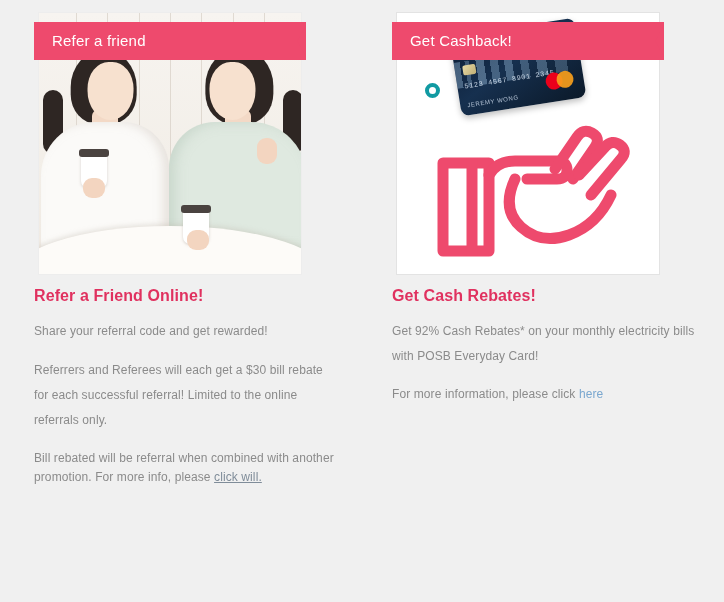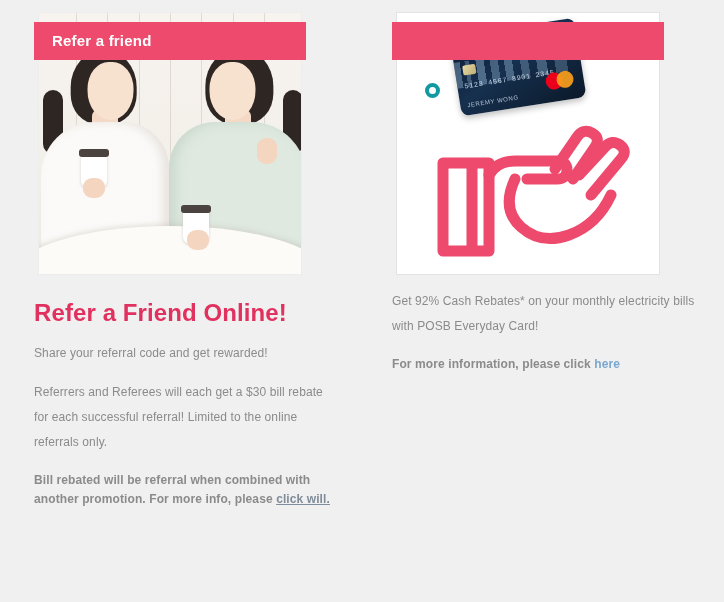--- a/index.html
+++ b/index.html
@@ -64,21 +64,21 @@
     width:24px;height:38px;
     background:#ee4a6d;
     -webkit-clip-path:polygon(0 0,100% 0,55% 50%,100% 100%,0 100%);
     clip-path:polygon(0 0, 100% 0, 55% 50%, 100% 100%, 0 100%);
   }
   .ribbon-text{
     position:relative;
     z-index:2;
     color:#ffffff;
     font-size:15px;
-    font-weight:bold;
+    font-weight:normal;
     letter-spacing:.2px;
     padding-left:18px;
     line-height:38px;
     white-space:nowrap;
   }
 
   
   .photo-scene{
     position:absolute;inset:0;
     background:linear-gradient(180deg,#f7f4f0 0%,#f3efe9 55%,#efe9e2 100%);
@@ -226,34 +226,34 @@
 
   .hand-art{position:absolute;left:30px;top:92px;width:210px;height:160px;}
   .cuff-dot{
     position:absolute;left:28px;top:70px;
     width:15px;height:15px;border-radius:50%;
     border:4px solid #119aa2;box-sizing:border-box;
   }
 
   
   .card-heading{
-    margin:24px 0 0 0;
+    margin:12px 0 0 0;
     color:#e0315f;
-    font-size:24px;
+    font-size:16px;
     font-weight:bold;
     letter-spacing:.1px;
   }
   p.body-copy{
     margin:14px 0 0 0;
     color:#8b8b8b;
     font-size:12px;
     line-height:25px;
     letter-spacing:.1px;
   }
-  p.tight{line-height:19px;margin-top:16px;font-weight:bold;}
+  p.tight{line-height:19px;margin-top:16px;}
   .link-underline{color:#7f8c99;text-decoration:underline;}
   .link-plain{color:#7aa7cf;text-decoration:none;}
 </style>
 </head>
 <body>
 
 <div class="promo-grid">
 
   <section class="promo-col col-left">
 
@@ -341,23 +341,25 @@
             <rect x="44" y="58" width="2" height="88" fill="none" stroke="#ee4a6d" stroke-width="9"></rect>
           </svg>
           <div class="cuff-dot"></div>
 
         </div>
       </div>
 
       <div class="ribbon">
         <div class="ribbon-body"></div>
         <div class="ribbon-tail"></div>
+        <span class="ribbon-text">Get Cashback!</span>
       </div>
     </div>
 
+    <h3 class="card-heading">Get Cash Rebates!</h3>
 
     <p class="body-copy">Get 92% Cash Rebates* on your monthly electricity bills with POSB Everyday Card!</p>
 
     <p class="body-copy tight">
       <span>For more information, please click </span><a href="#" class="link-plain">here</a>
     </p>
   </section>
 
 </div>
 

